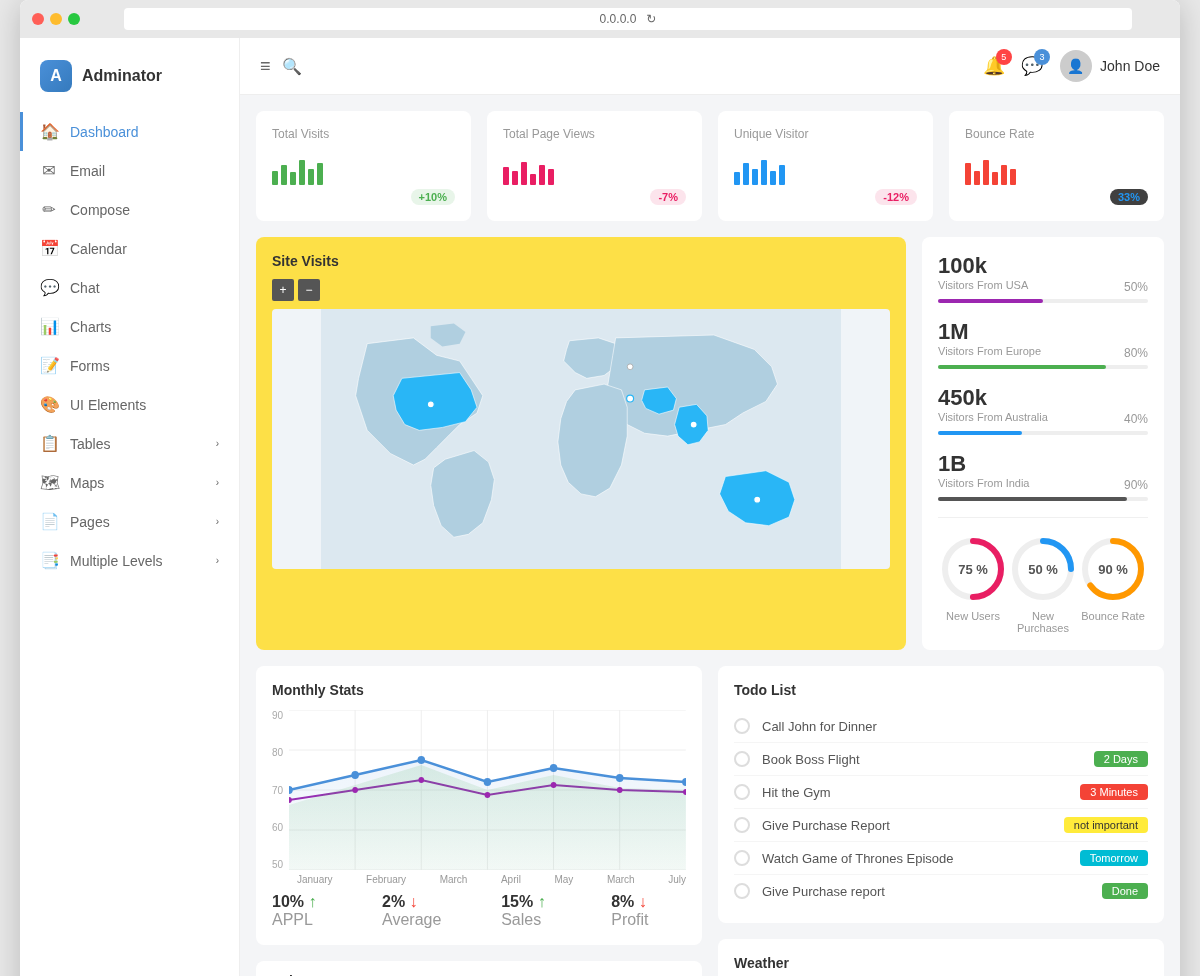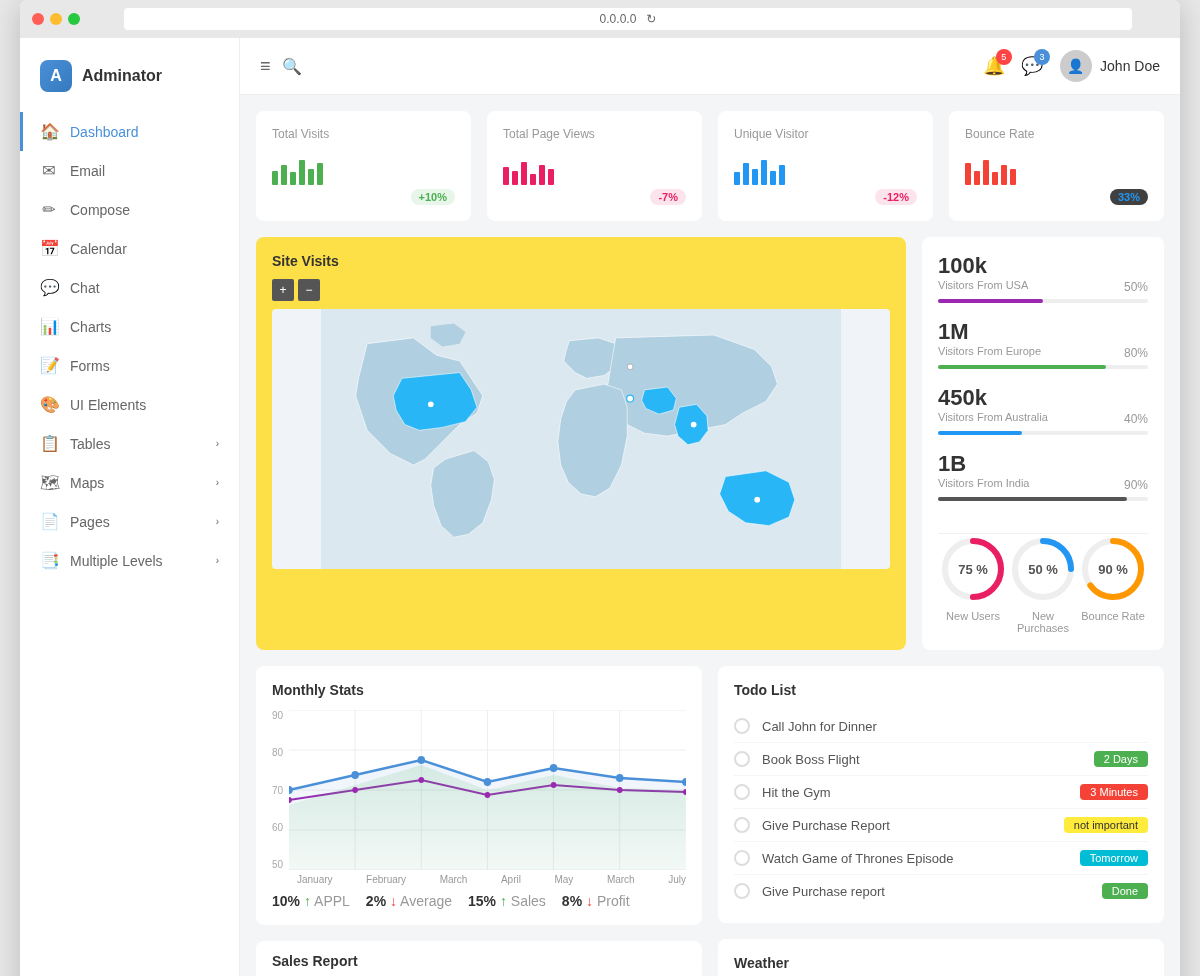--- a/index.html
+++ b/index.html
@@ -66,31 +66,31 @@
     .visitors-card { background: #fff; border-radius: 8px; padding: 16px; }
     .visitor-stat { margin-bottom: 16px; }
     .visitor-num { font-size: 22px; font-weight: 700; color: #333; }
     .visitor-label { font-size: 11px; color: #999; margin-bottom: 4px; }
     .visitor-pct { font-size: 12px; color: #999; text-align: right; }
     .progress-bar { height: 4px; background: #eee; border-radius: 2px; margin-top: 4px; }
     .progress-fill { height: 4px; border-radius: 2px; }
     .pct-row { display: flex; justify-content: space-between; align-items: center; gap: 20px; }
     
     
-    .donut-row { display: flex; justify-content: center; margin-top: 32px; border-top: 1px solid #f0f0f0; }
+    .donut-row { display: flex; justify-content: center; margin-top: 16px; padding-top: 16px; border-top: 1px solid #f0f0f0; }
     .donut-item { text-align: center; }
     .donut-label { font-size: 11px; color: #999; margin-top: 6px; }
     .donut-wrap { position: relative; width: 70px; height: 70px; margin: 0 auto; }
     .donut-pct { position: absolute; top: 50%; left: 50%; transform: translate(-50%, -50%); font-size: 13px; font-weight: 600; color: #555; }
     
     
     .bottom-row { display: grid; grid-template-columns: 1fr 1fr; gap: 16px; }
     .chart-card { background: #fff; border-radius: 8px; padding: 16px; }
     .card-title { font-size: 14px; font-weight: 600; color: #333; margin-bottom: 12px; }
-    .chart-legend { display: flex; gap: 16px; margin-top: 8px; font-size: 14px; color: #999; align-items: center; }
+    .chart-legend { display: flex; gap: 24px; margin-top: 8px; font-size: 16px; color: #999; align-items: center; }
     .legend-val { font-weight: 600; color: #333; }
     .legend-arrow-up { color: #4caf50; }
     .legend-arrow-down { color: #f44336; }
     
     
     .todo-card { background: #fff; border-radius: 8px; padding: 16px; }
     .todo-item { display: flex; align-items: center; padding: 8px 0; border-bottom: 1px solid #f5f5f5; font-size: 13px; color: #555; }
     .todo-item:last-child { border-bottom: none; }
     .todo-checkbox { width: 16px; height: 16px; border-radius: 50%; border: 2px solid #ddd; margin-right: 12px; flex-shrink: 0; }
     .todo-tag { margin-left: auto; padding: 2px 10px; border-radius: 4px; font-size: 11px; color: white; white-space: nowrap; }

